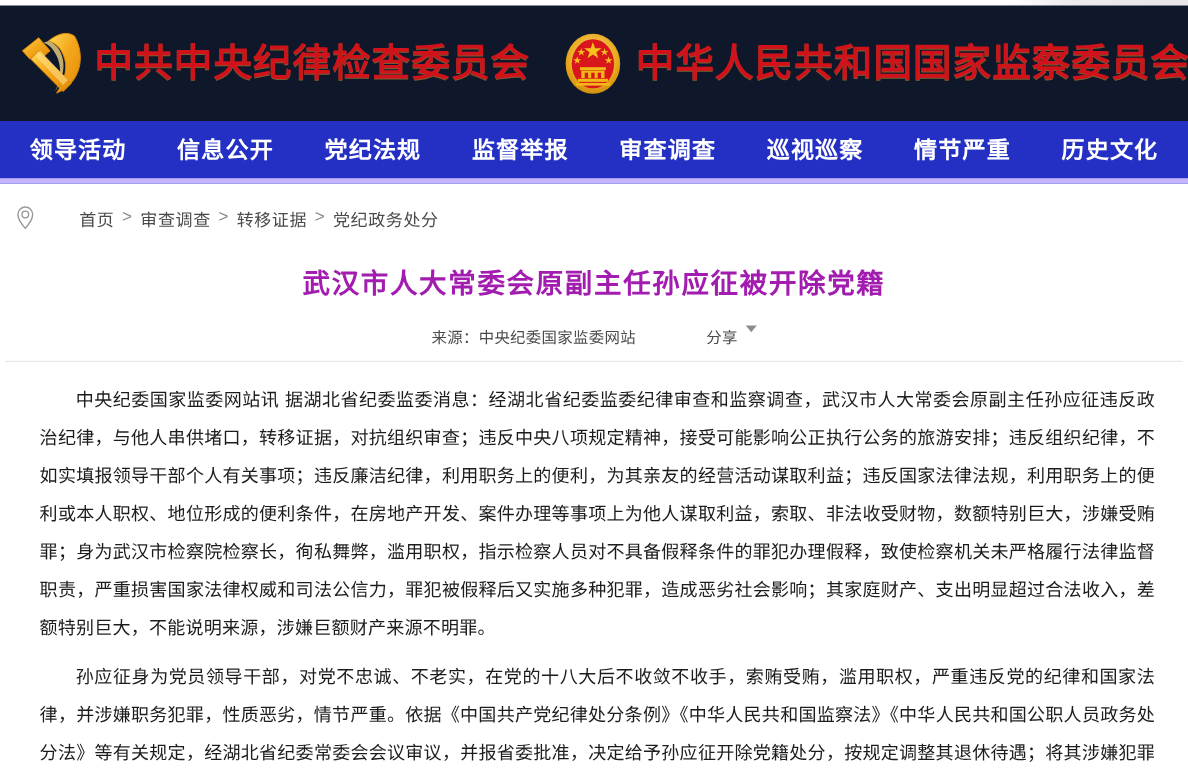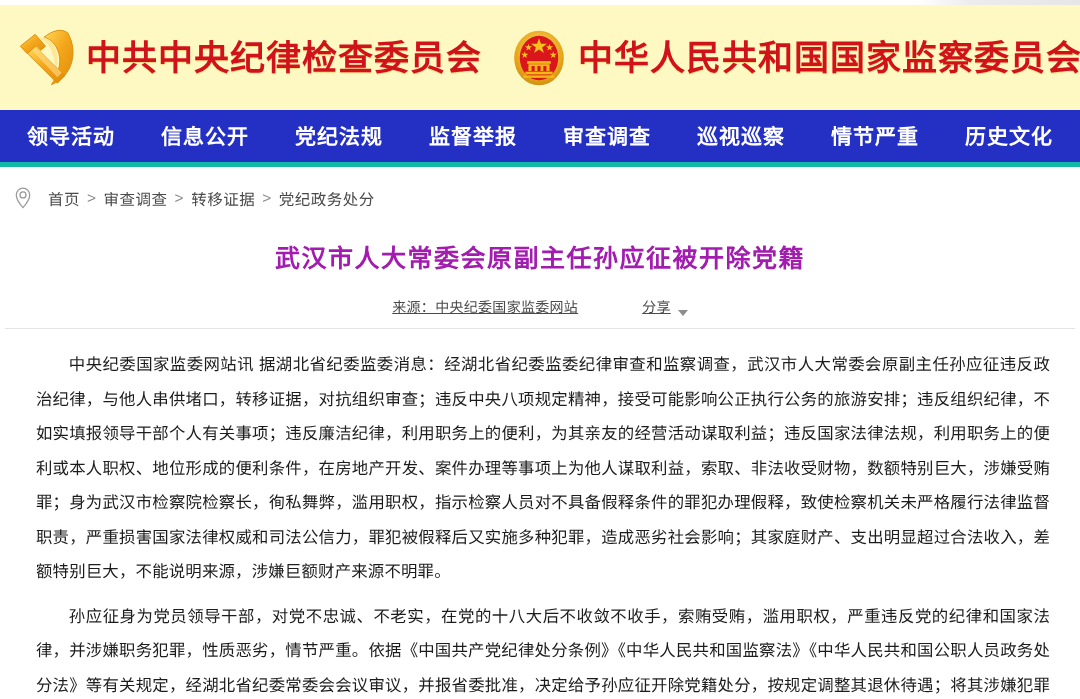--- a/index.html
+++ b/index.html
@@ -27,21 +27,21 @@
     height: 5px;
     background: linear-gradient(to right, #ffffff 0%, #ffffff 85%, #ececec 90%, #e6e6e6 100%);
   }
 
   
   .header {
     position: absolute;
     top: 5px; left: 0;
     width: 1080px;
     height: 105px;
-    background: #fef9c3;
+    background: #0f172a;
     display: flex;
     align-items: center;
   }
   .brand {
     display: flex;
     align-items: center;
   }
   .brand-left  { margin-left: 8px; }
   .brand-right { margin-left: 18px; }
 
@@ -64,21 +64,21 @@
     text-shadow: 0 1px 0 rgba(255,180,60,.45);
   }
 
   
   .navbar {
     position: absolute;
     top: 110px; left: 0;
     width: 1080px;
     height: 57px;
     background: #2430c4;
-    border-bottom: 5px solid #14b8a6;
+    border-bottom: 5px solid #c4b5fd;
     display: flex;
     align-items: center;
     justify-content: center;
   }
   .nav-item {
     color: #ffffff;
     font-family: "DejaVu Serif", "Liberation Serif", serif;
     font-weight: bold;
     font-size: 21px;
     letter-spacing: 1px;
@@ -103,20 +103,21 @@
     flex: 0 0 auto;
     margin-right: 12px;
     display: flex; align-items: center; justify-content: center;
   }
   .crumb-list {
     display: flex;
     align-items: center;
     font-size: 15.5px;
     color: #4a4a4a;
     letter-spacing: .5px;
+    margin-left: 24px;
   }
   .crumb { cursor: pointer; white-space: nowrap; }
   .crumb-sep { margin: 0 7px; color: #8a8a8a; }
 
   
   .article {
     position: absolute;
     top: 224px; left: 0;
     width: 1080px;
   }
@@ -131,26 +132,25 @@
   }
   .meta-row {
     display: flex;
     align-items: center;
     justify-content: center;
     gap: 44px;
     margin-top: 20px;
     font-size: 14px;
     color: #4b4b4b;
     letter-spacing: .3px;
-    text-decoration: underline;
   }
   .meta-item { white-space: nowrap; }
   .share {
     display: flex;
-    align-items: flex-end;
+    align-items: flex-start;
     gap: 7px;
     cursor: pointer;
     color: #4b4b4b;
     margin-left: 20px;
   }
   .caret {
     width: 0; height: 0;
     border-left: 5px solid transparent;
     border-right: 5px solid transparent;
     border-top: 6px solid #8d8d8d;

